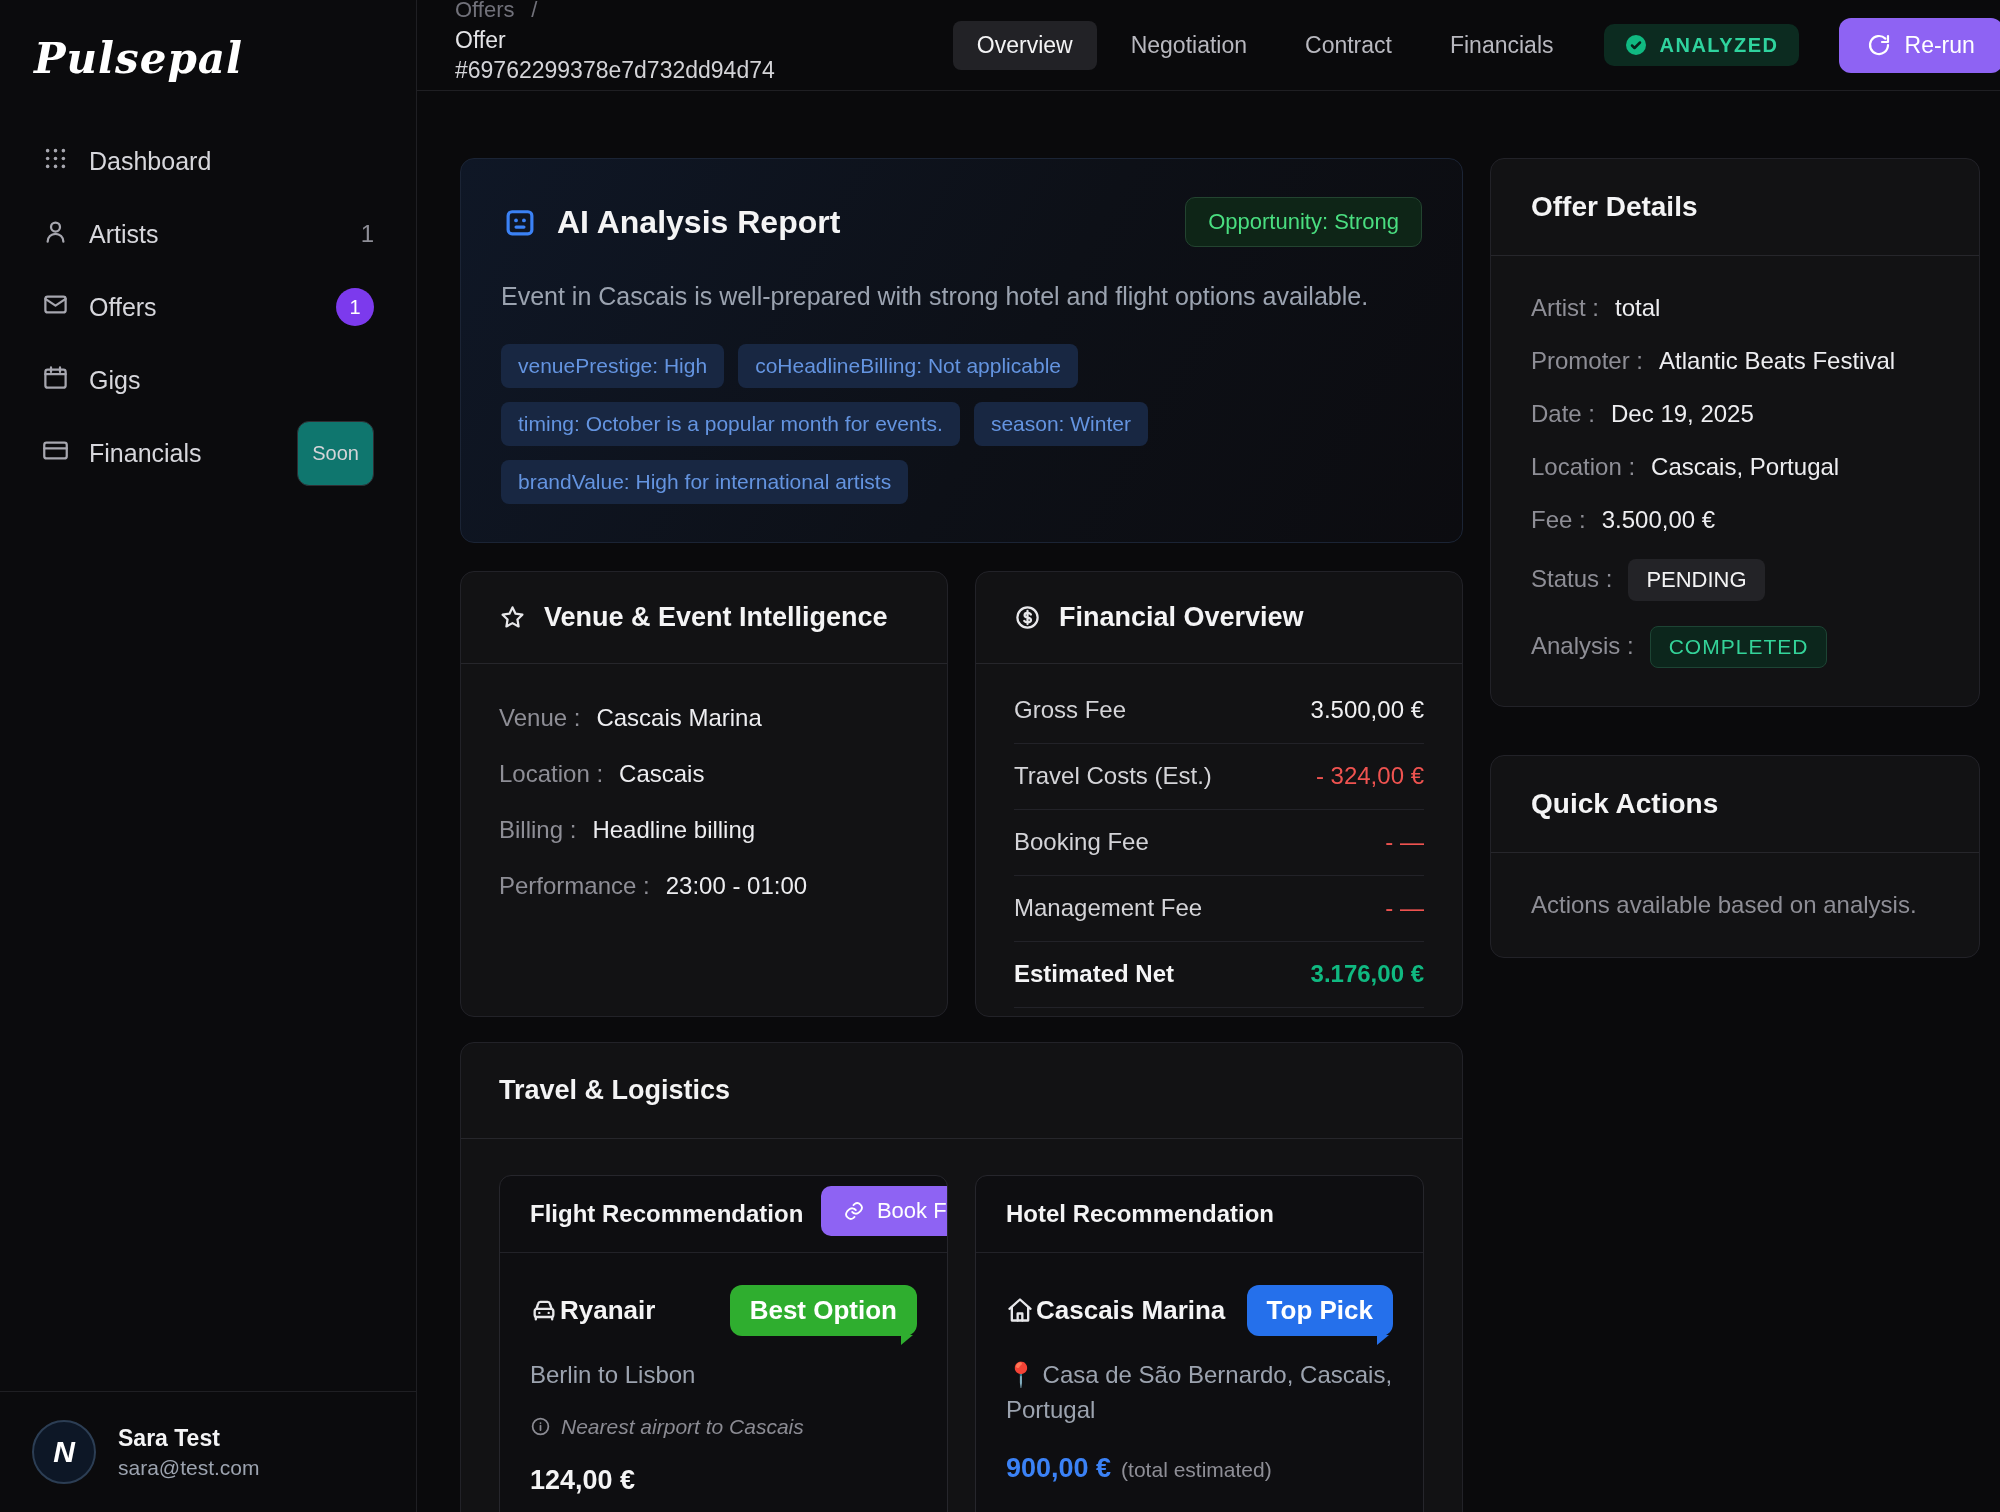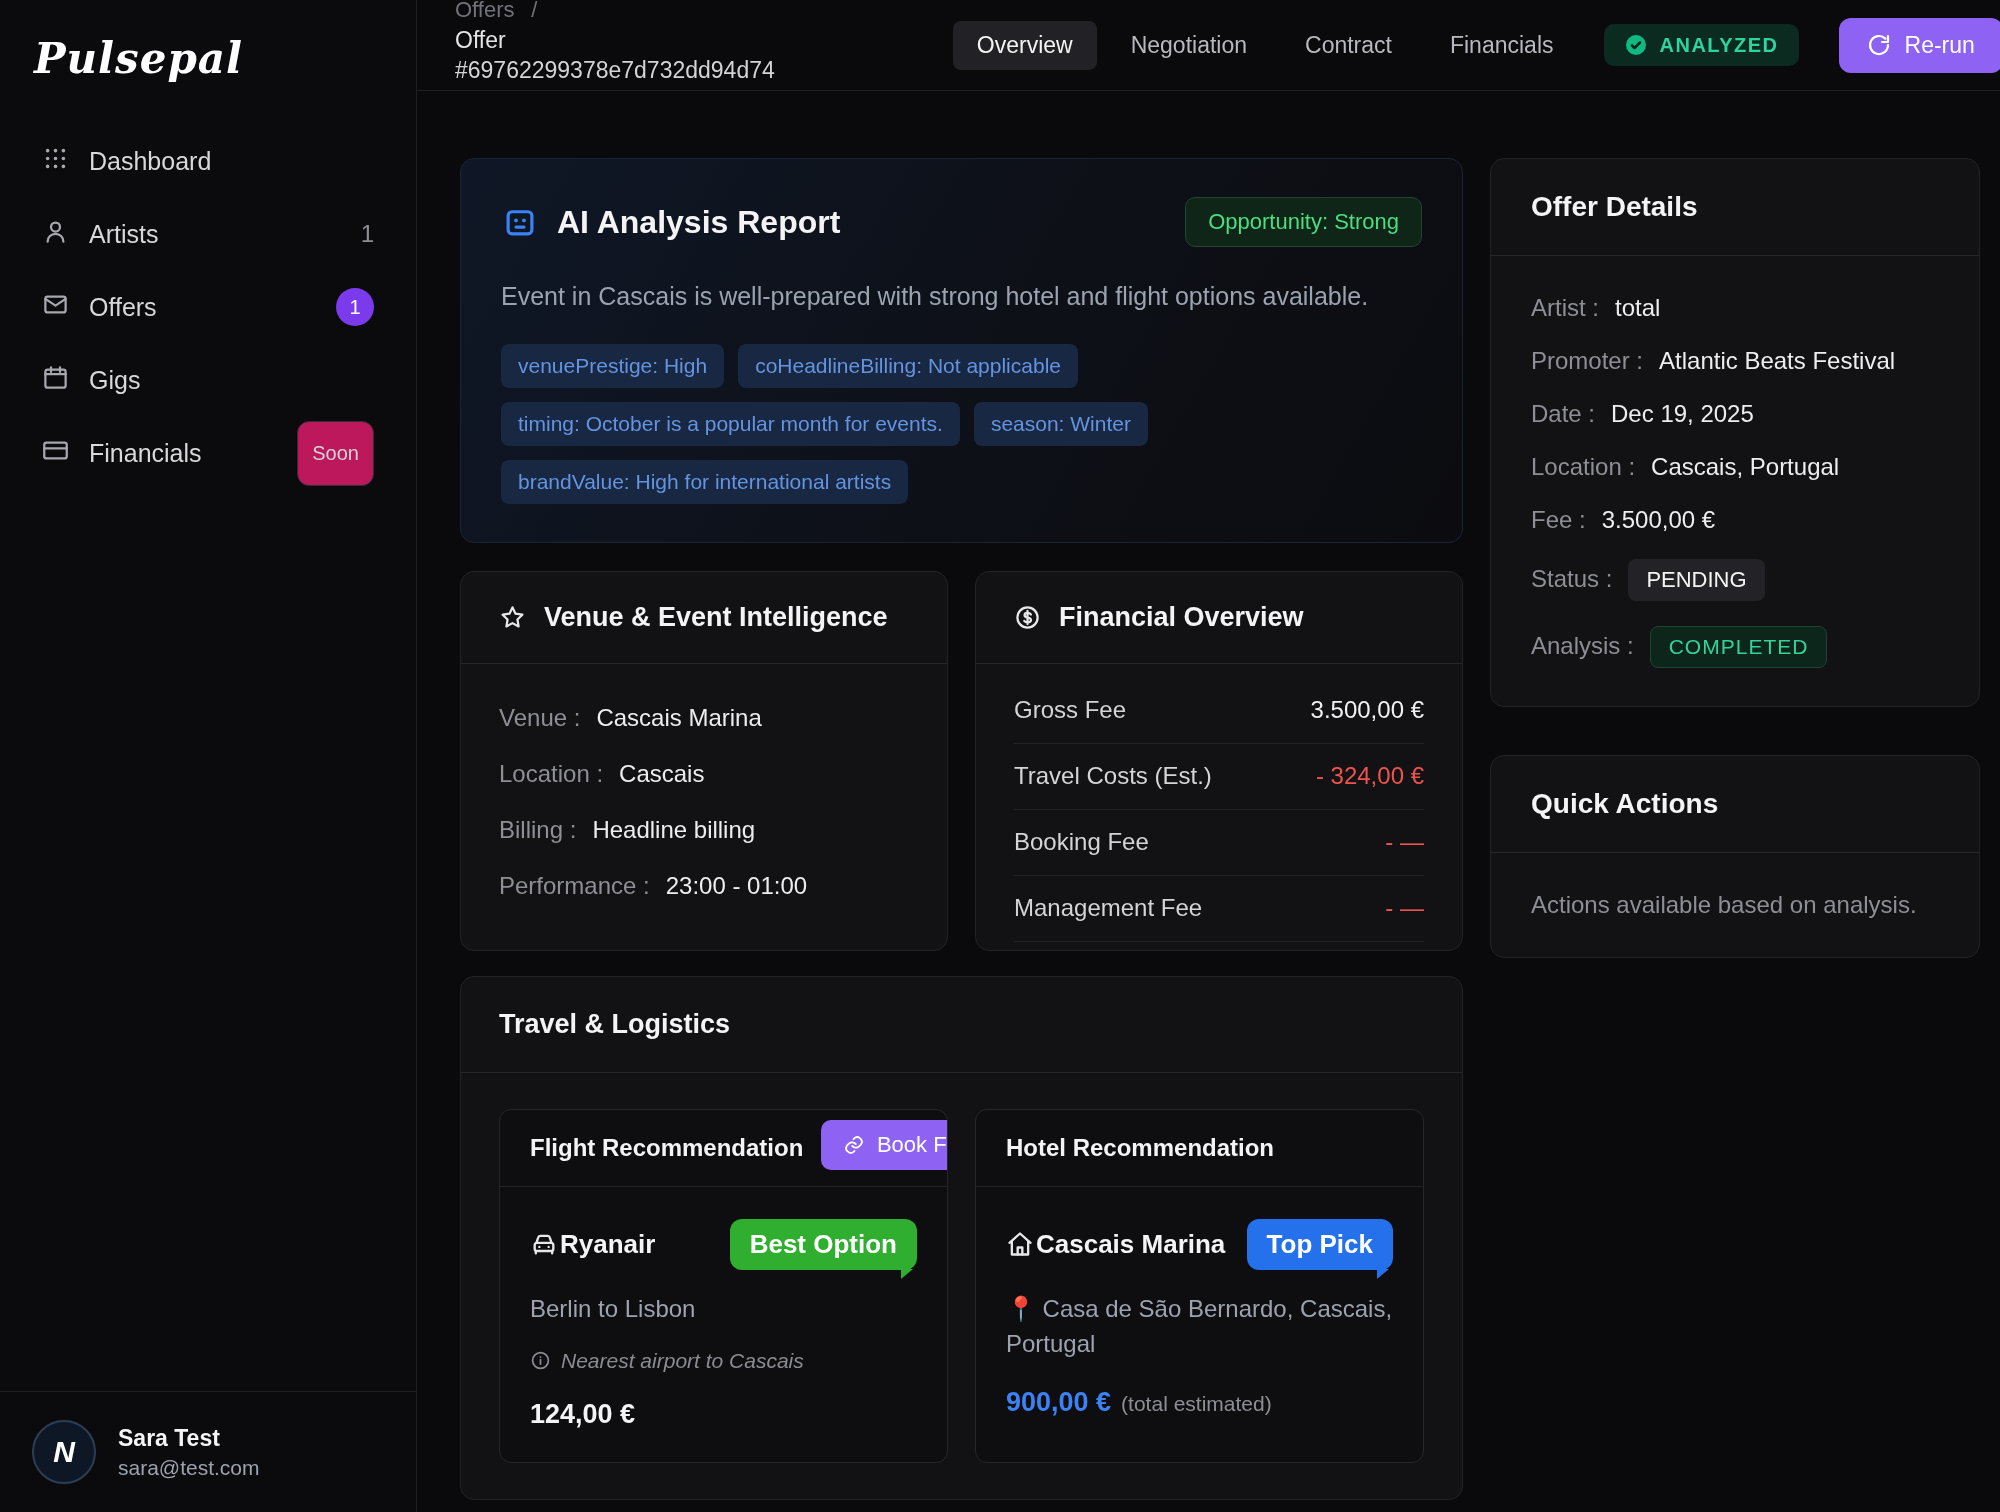--- a/index.html
+++ b/index.html
@@ -27,21 +27,21 @@
     font-family:"DejaVu Serif",serif;font-style:italic;letter-spacing:1px;}
   .nav{margin-top:42px;display:flex;flex-direction:column;gap:17px;padding:0 18px;}
   .nav-item{display:flex;align-items:center;gap:20px;height:56px;padding:0 24px;
     border-radius:10px;color:#d7d7dc;cursor:pointer;}
   .nav-item svg{width:27px;height:27px;stroke:#a7a7af;}
   .nav-item .lbl{font-size:25px;}
   .nav-spacer{flex:1;}
   .nav-count{color:#8e8e96;font-size:24px;}
   .nav-badge{background:#7c3aed;color:#fff;border-radius:50%;width:38px;height:38px;
     display:flex;align-items:center;justify-content:center;font-size:20px;}
-  .nav-tag{background:#be185d;border:1px solid #2e2e33;border-radius:12px;
+  .nav-tag{background:#0f766e;border:1px solid #2e2e33;border-radius:12px;
     padding:20px 14px;font-size:20px;color:#d4d4d8;}
   .side-footer{margin-top:auto;border-top:1px solid #1f1f23;padding:28px 32px;
     display:flex;align-items:center;gap:22px;}
   .avatar{width:64px;height:64px;border-radius:50%;background:#0d1726;
     border:2px solid #2c3e54;display:flex;align-items:center;justify-content:center;
     color:#fff;font-size:30px;font-style:italic;font-weight:700;}
   .u-name{font-size:23px;font-weight:700;color:#f4f4f5;}
   .u-email{font-size:21px;color:#9ca3af;margin-top:4px;}
 
   
@@ -344,20 +344,24 @@
                 <span class="fin-value">- 324,00 €</span>
               </div>
               <div class="fin-row neg">
                 <span class="fin-label">Booking Fee</span>
                 <span class="fin-value">- —</span>
               </div>
               <div class="fin-row neg">
                 <span class="fin-label">Management Fee</span>
                 <span class="fin-value">- —</span>
               </div>
+              <div class="fin-row total">
+                <span class="fin-label">Estimated Net</span>
+                <span class="fin-value">3.176,00 €</span>
+              </div>
             </div>
           </section>
         </div>
 
         <section class="card travel-card">
           <div class="travel-head">
             <span class="card-title">Travel &amp; Logistics</span>
           </div>
           <div class="travel-body">
 

